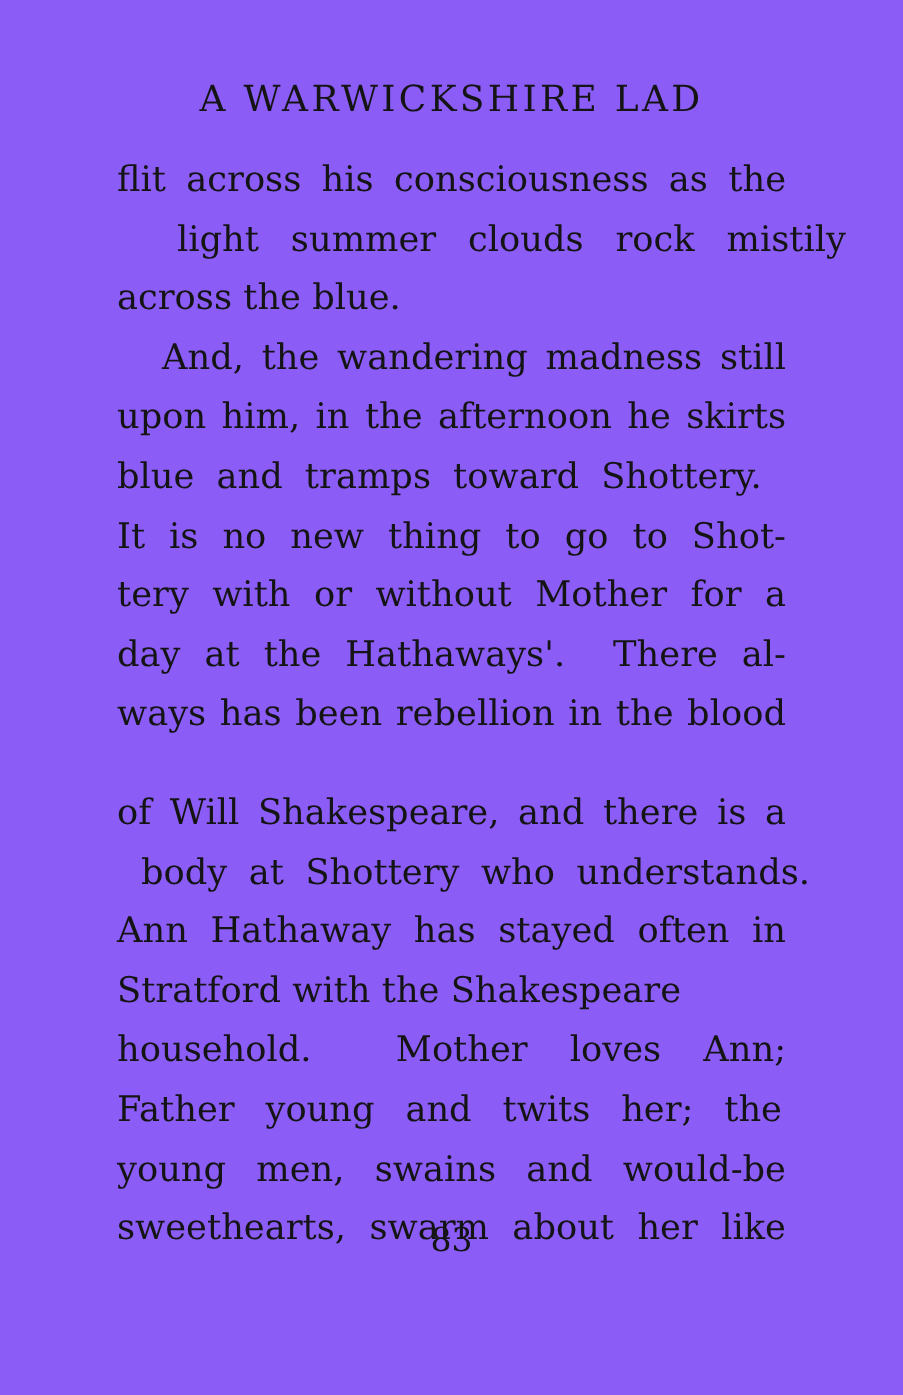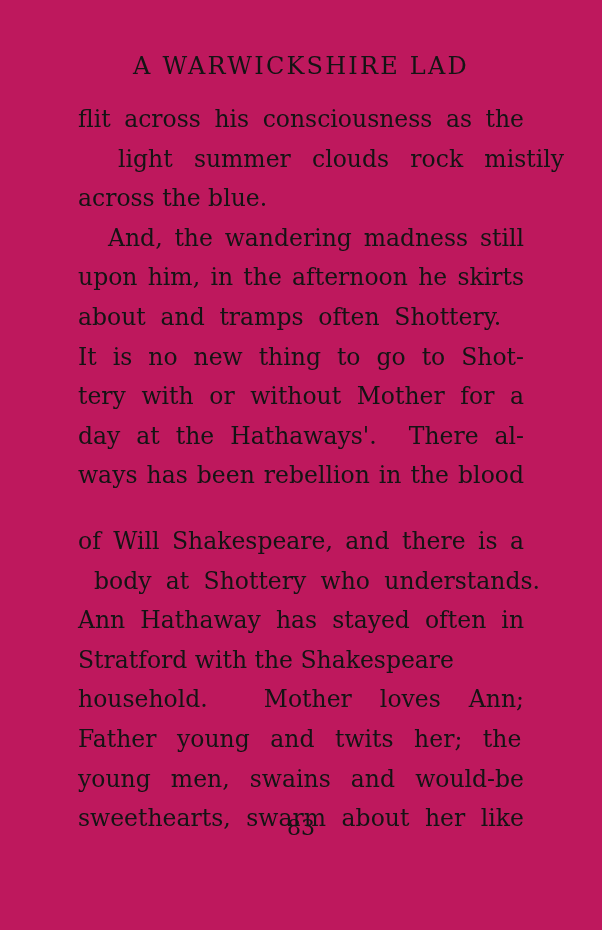--- a/index.html
+++ b/index.html
@@ -11,21 +11,21 @@
     width: 602px;
     height: 930px;
     overflow: hidden;
     font-family: "DejaVu Serif", serif;
     color: #1a1a1a;
   }
   .page {
     position: relative;
     width: 602px;
     height: 930px;
-    background: #be185d;
+    background: #8b5cf6;
   }
   .running-head {
     position: absolute;
     top: 52px;
     left: 0;
     width: 602px;
     text-align: center;
     font-family: "DejaVu Serif", serif;
     font-size: 24px;
     letter-spacing: 2.2px;
@@ -66,21 +66,21 @@
 <div class="page">
 
   <div class="running-head">A WARWICKSHIRE LAD</div>
 
   <div class="text-block" id="body-text">
       <div class="line"><span style="word-spacing: 6.08px;">flit across his consciousness as the</span></div>
       <div class="line"><span style="word-spacing: 13.77px; margin-left: 40px;">light summer clouds rock mistily</span></div>
       <div class="line"><span>across the blue.</span></div>
       <div class="line" style="padding-left: 30px;"><span style="word-spacing: 4.33px;">And, the wandering madness still</span></div>
       <div class="line"><span style="word-spacing: 2.79px;">upon him, in the afternoon he skirts</span></div>
-      <div class="line"><span style="word-spacing: 7.26px;">about and tramps often Shottery.</span></div>
+      <div class="line"><span style="word-spacing: 7.26px;">blue and tramps toward Shottery.</span></div>
       <div class="line"><span style="word-spacing: 8.51px;">It is no new thing to go to Shot-</span></div>
       <div class="line"><span style="word-spacing: 8.13px;">tery with or without Mother for a</span></div>
       <div class="line"><span style="word-spacing: 8.52px;">day at the Hathaways'.  There al-</span></div>
       <div class="line"><span style="word-spacing: 1.59px;">ways has been rebellion in the blood</span></div>
       <div class="line"><span style="word-spacing: 4.93px; margin-top: 26px;">of Will Shakespeare, and there is a</span></div>
       <div class="line"><span style="word-spacing: 6.85px; margin-left: 16px;">body at Shottery who understands.</span></div>
       <div class="line"><span style="word-spacing: 7.6px;">Ann Hathaway has stayed often in</span></div>
       <div class="line"><span>Stratford with the Shakespeare</span></div>
       <div class="line"><span style="word-spacing: 20.61px;">household.  Mother loves Ann;</span></div>
       <div class="line"><span style="word-spacing: 13.07px;">Father young and twits her; the</span></div>

